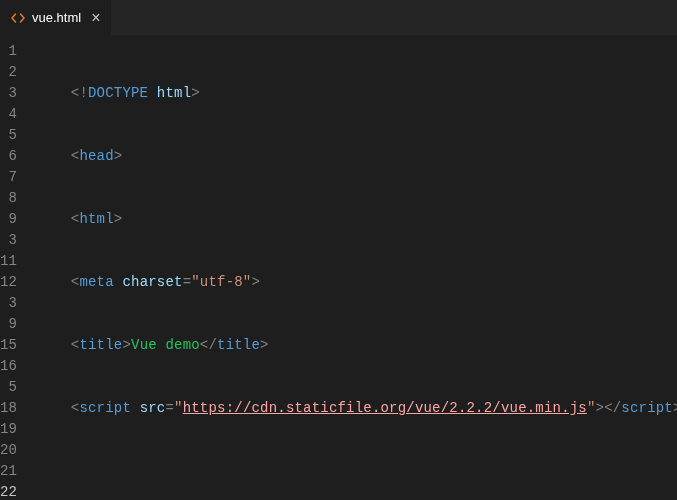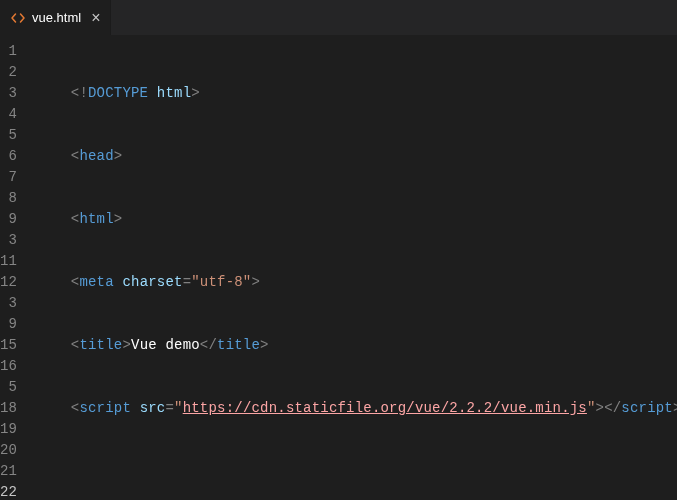--- a/index.html
+++ b/index.html
@@ -59,21 +59,21 @@
     letter-spacing: 0.2px;
   }
   .line { height: 21px; margin-left: 32px; }
   
   .c-punct { color: #808080; }
   .c-tag   { color: #569cd6; }
   .c-attr  { color: #9cdcfe; }
   .c-str   { color: #ce9178; }
   .c-link  { color: #fca5a5; text-decoration: underline; }
   .c-doctype { color: #569cd6; }
-  .c-text  { color: #ffffff; }
+  .c-text  { color: #22c55e; }
 </style>
 </head>
 <body>
 
 <div class="tabs">
   <div class="tab">
     <span class="tab-icon">
       <svg width="16" height="16" viewBox="0 0 16 16">
           <path d="M5.5 4 L2 8 L5.5 12" stroke="#e37933" stroke-width="1.5" fill="none" stroke-linecap="round" stroke-linejoin="round"></path>
           <path d="M10.5 4 L14 8 L10.5 12" stroke="#e37933" stroke-width="1.5" fill="none" stroke-linecap="round" stroke-linejoin="round"></path>

